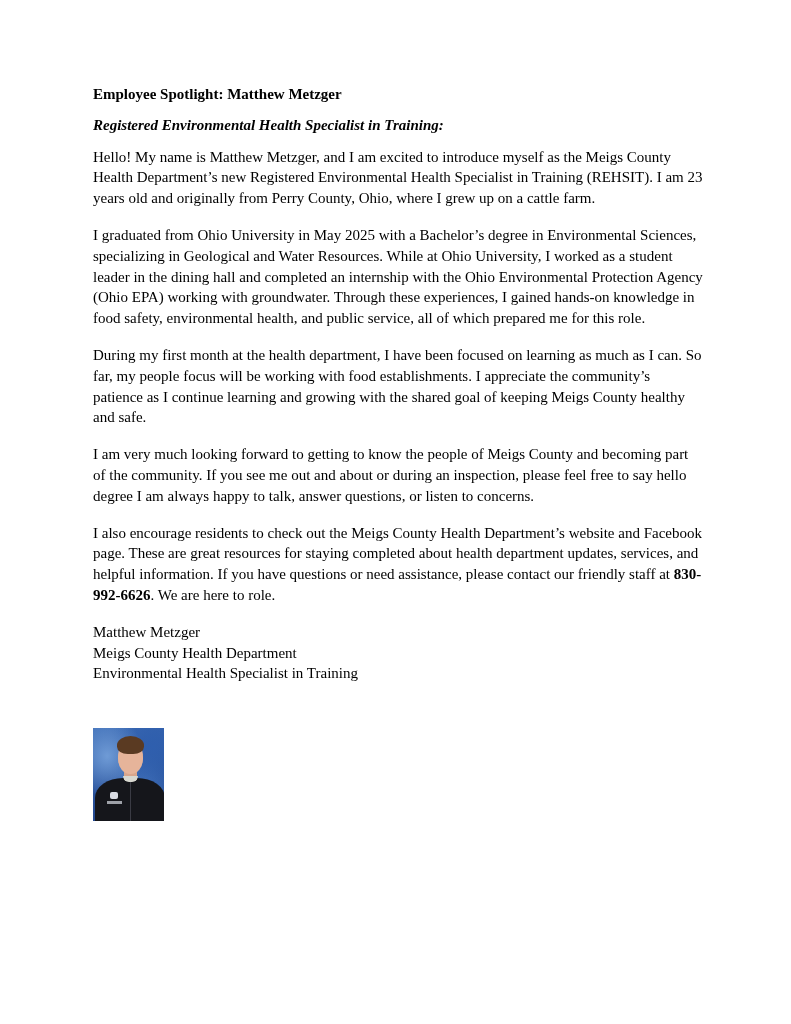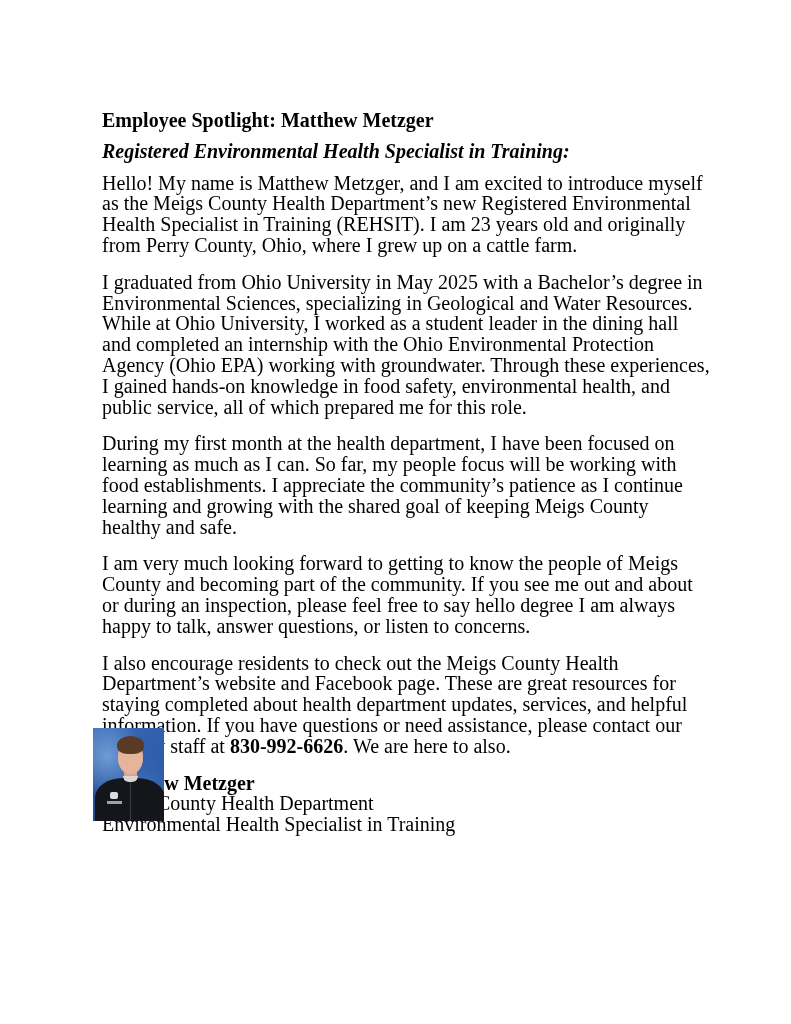--- a/index.html
+++ b/index.html
@@ -11,46 +11,45 @@
       width: 791px;
       height: 1024px;
       position: relative;
       overflow: hidden;
       font-family: "Liberation Serif", "DejaVu Serif", serif;
       color: #000000;
     }
     .page {
       position: absolute;
       left: 93px;
-      top: 110px;
+      top: 84px;
       width: 610px;
-      font-size: 20px;
+      font-size: 15px;
       line-height: 20.8px;
-      margin-left: 9px;
     }
     .title {
       font-weight: bold;
       margin: 0 0 10px 0;
     }
     .subtitle {
       font-weight: bold;
       margin: 0 0 11px 0;
       font-style: italic;
     }
     p.body {
       margin: 0 0 16px 0;
     }
     .phone {
       font-weight: bold;
     }
     .sig {
       margin: 0;
     }
     .sig-name {
-      font-weight: bold;
+      font-weight: normal;
       display: block;
     }
     .sig-line {
       display: block;
     }
     .photo {
       position: absolute;
       left: 93px;
       top: 728px;
       width: 71px;
@@ -138,21 +137,21 @@
 <div class="page">
   <div class="title">Employee Spotlight: Matthew Metzger</div>
   <div class="subtitle">Registered Environmental Health Specialist in Training:</div>
 
   <p class="body">Hello! My name is Matthew Metzger, and I am excited to introduce myself as the Meigs County Health Department’s new Registered Environmental Health Specialist in Training (REHSIT). I am 23 years old and originally from Perry County, Ohio, where I grew up on a cattle farm.</p>
   <p class="body">I graduated from Ohio University in May 2025 with a Bachelor’s degree in Environmental Sciences, specializing in Geological and Water Resources. While at Ohio University, I worked as a student leader in the dining hall and completed an internship with the Ohio Environmental Protection Agency (Ohio EPA) working with groundwater. Through these experiences, I gained hands-on knowledge in food safety, environmental health, and public service, all of which prepared me for this role.</p>
   <p class="body">During my first month at the health department, I have been focused on learning as much as I can. So far, my people focus will be working with food establishments. I appreciate the community’s patience as I continue learning and growing with the shared goal of keeping Meigs County healthy and safe.</p>
   <p class="body">I am very much looking forward to getting to know the people of Meigs County and becoming part of the community. If you see me out and about or during an inspection, please feel free to say hello degree I am always happy to talk, answer questions, or listen to concerns.</p>
 
   <p class="body">
-    <span>I also encourage residents to check out the Meigs County Health Department’s website and Facebook page. These are great resources for staying completed about health department updates, services, and helpful information. If you have questions or need assistance, please contact our friendly staff at </span><span class="phone">830-992-6626</span><span>. We are here to also.</span>
+    <span>I also encourage residents to check out the Meigs County Health Department’s website and Facebook page. These are great resources for staying completed about health department updates, services, and helpful information. If you have questions or need assistance, please contact our friendly staff at </span><span class="phone">830-992-6626</span><span>. We are here to role.</span>
   </p>
 
   <div class="sig">
     <span class="sig-name">Matthew Metzger</span>
     <span class="sig-line">Meigs County Health Department</span>
     <span class="sig-line">Environmental Health Specialist in Training</span>
   </div>
 </div>
 
 <div class="photo" title="Portrait photo of Matthew Metzger on blue background">

